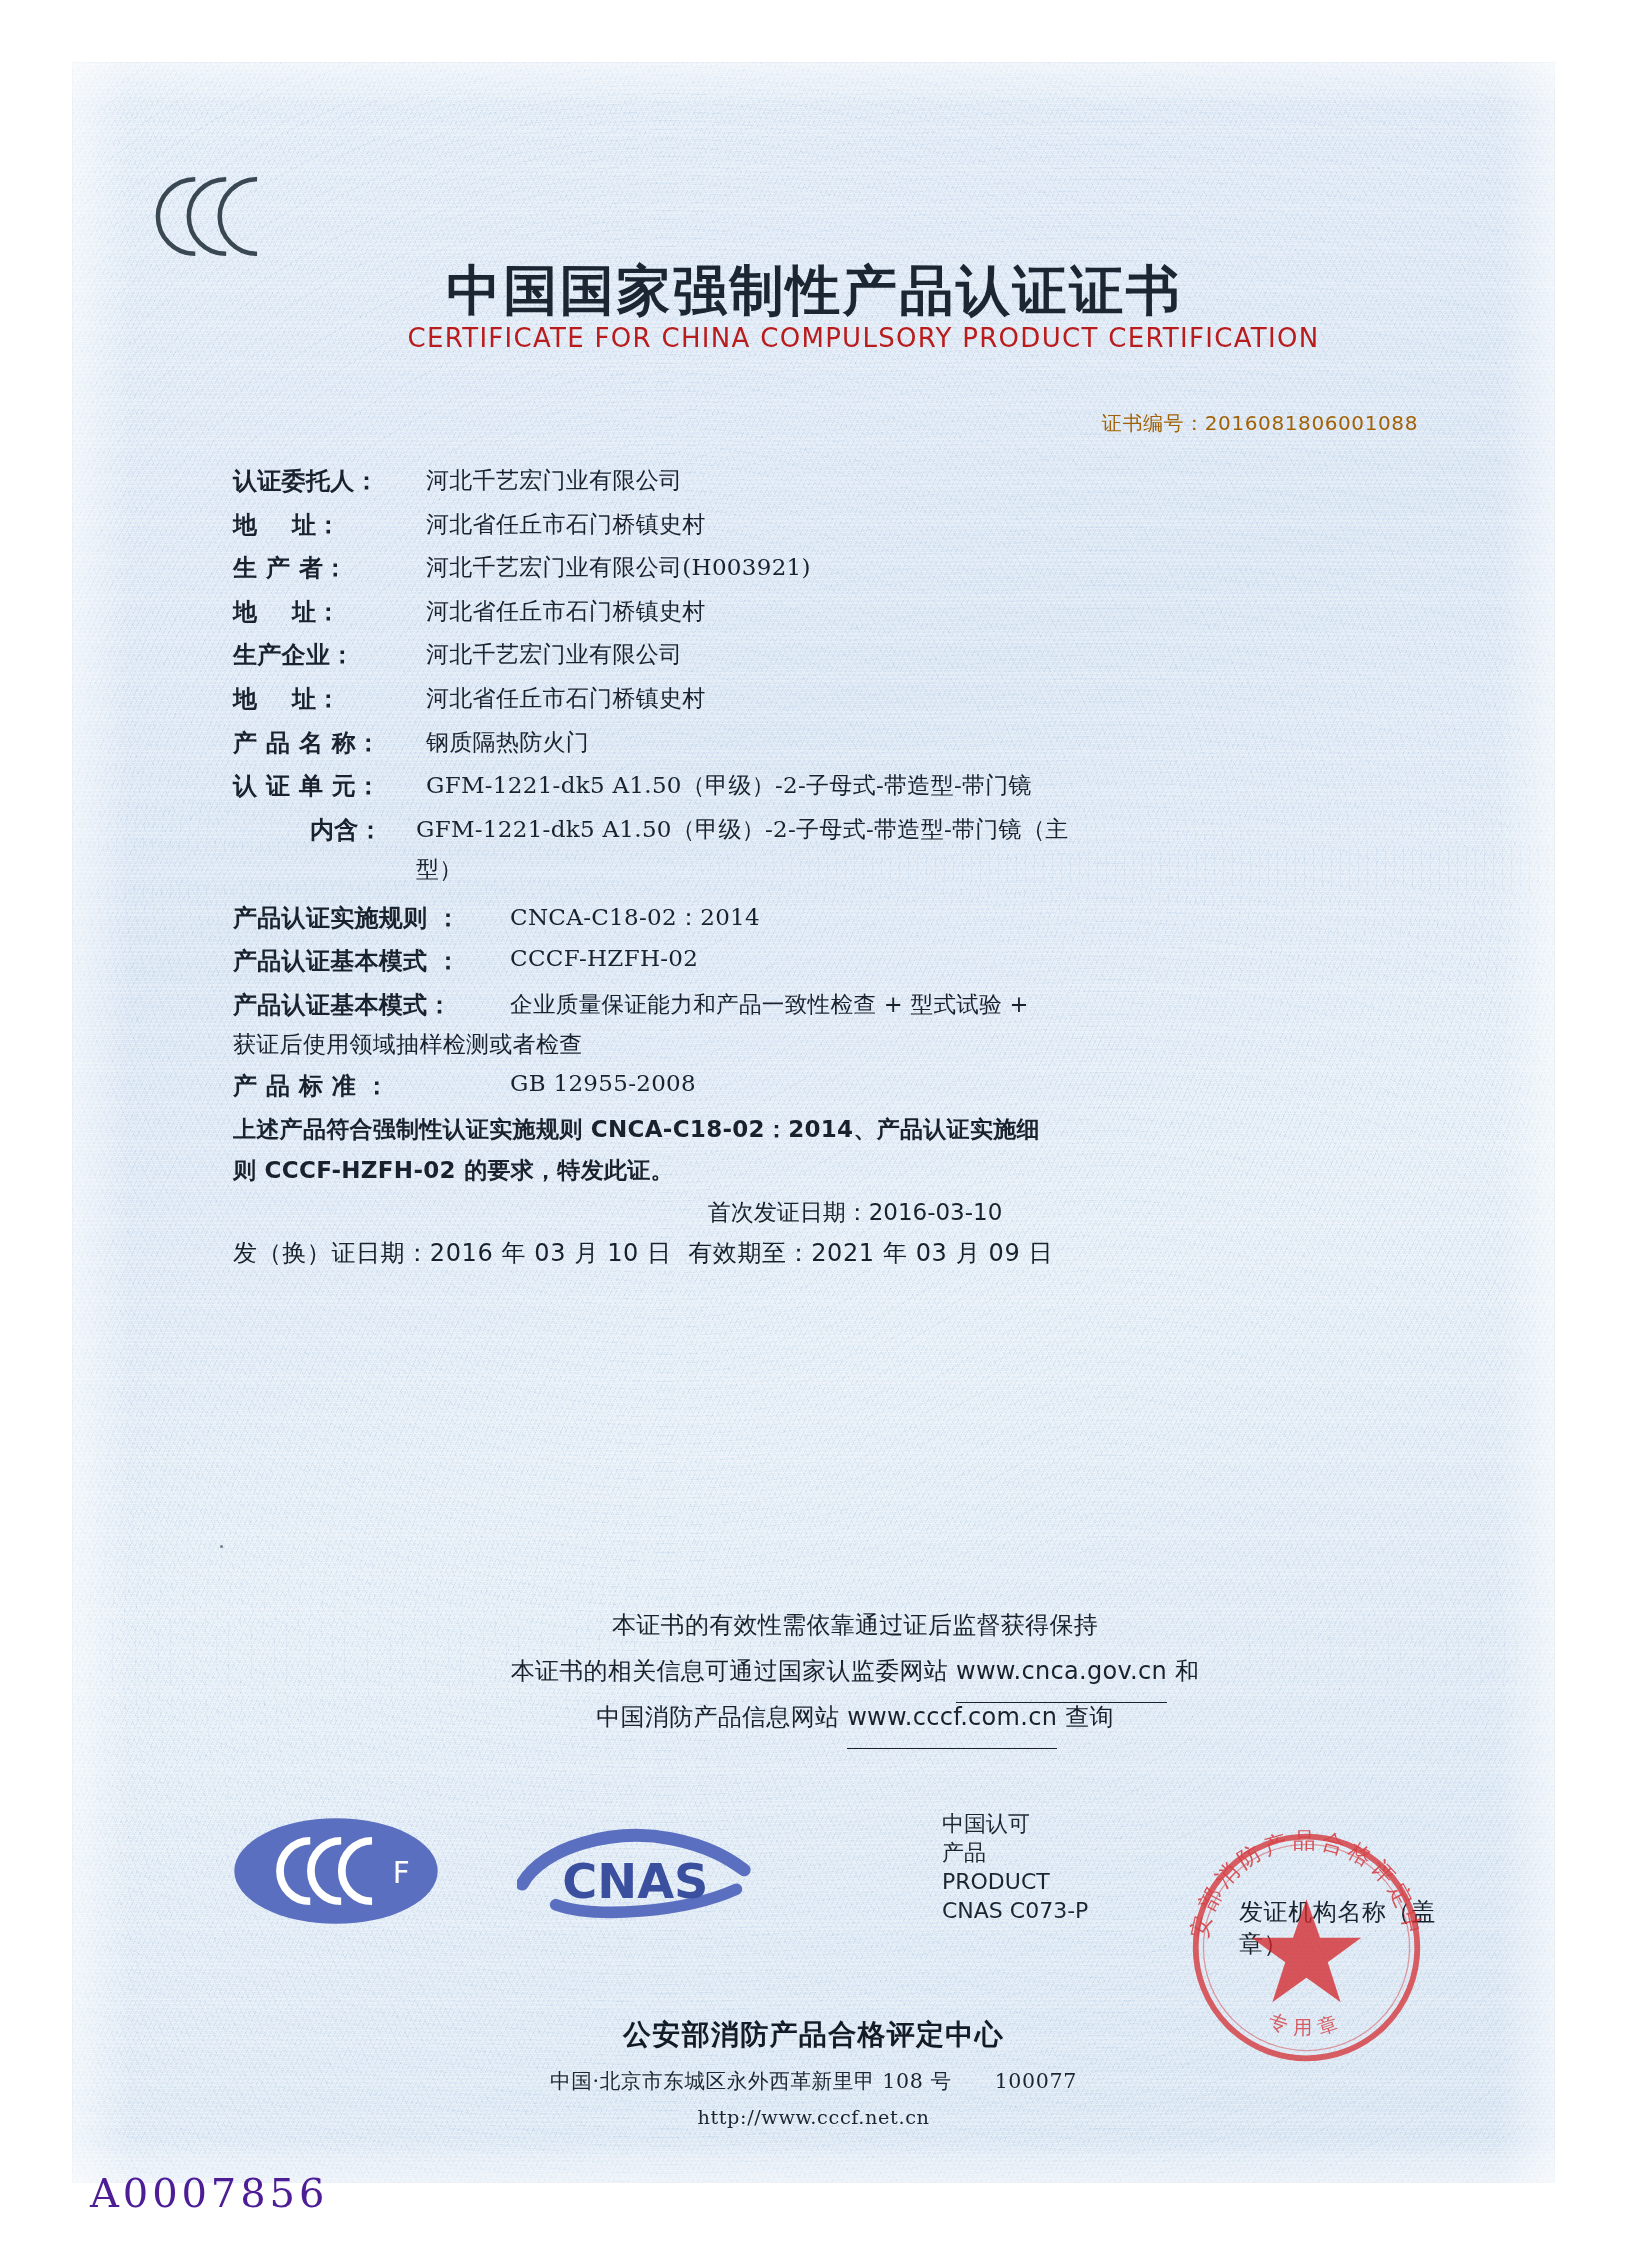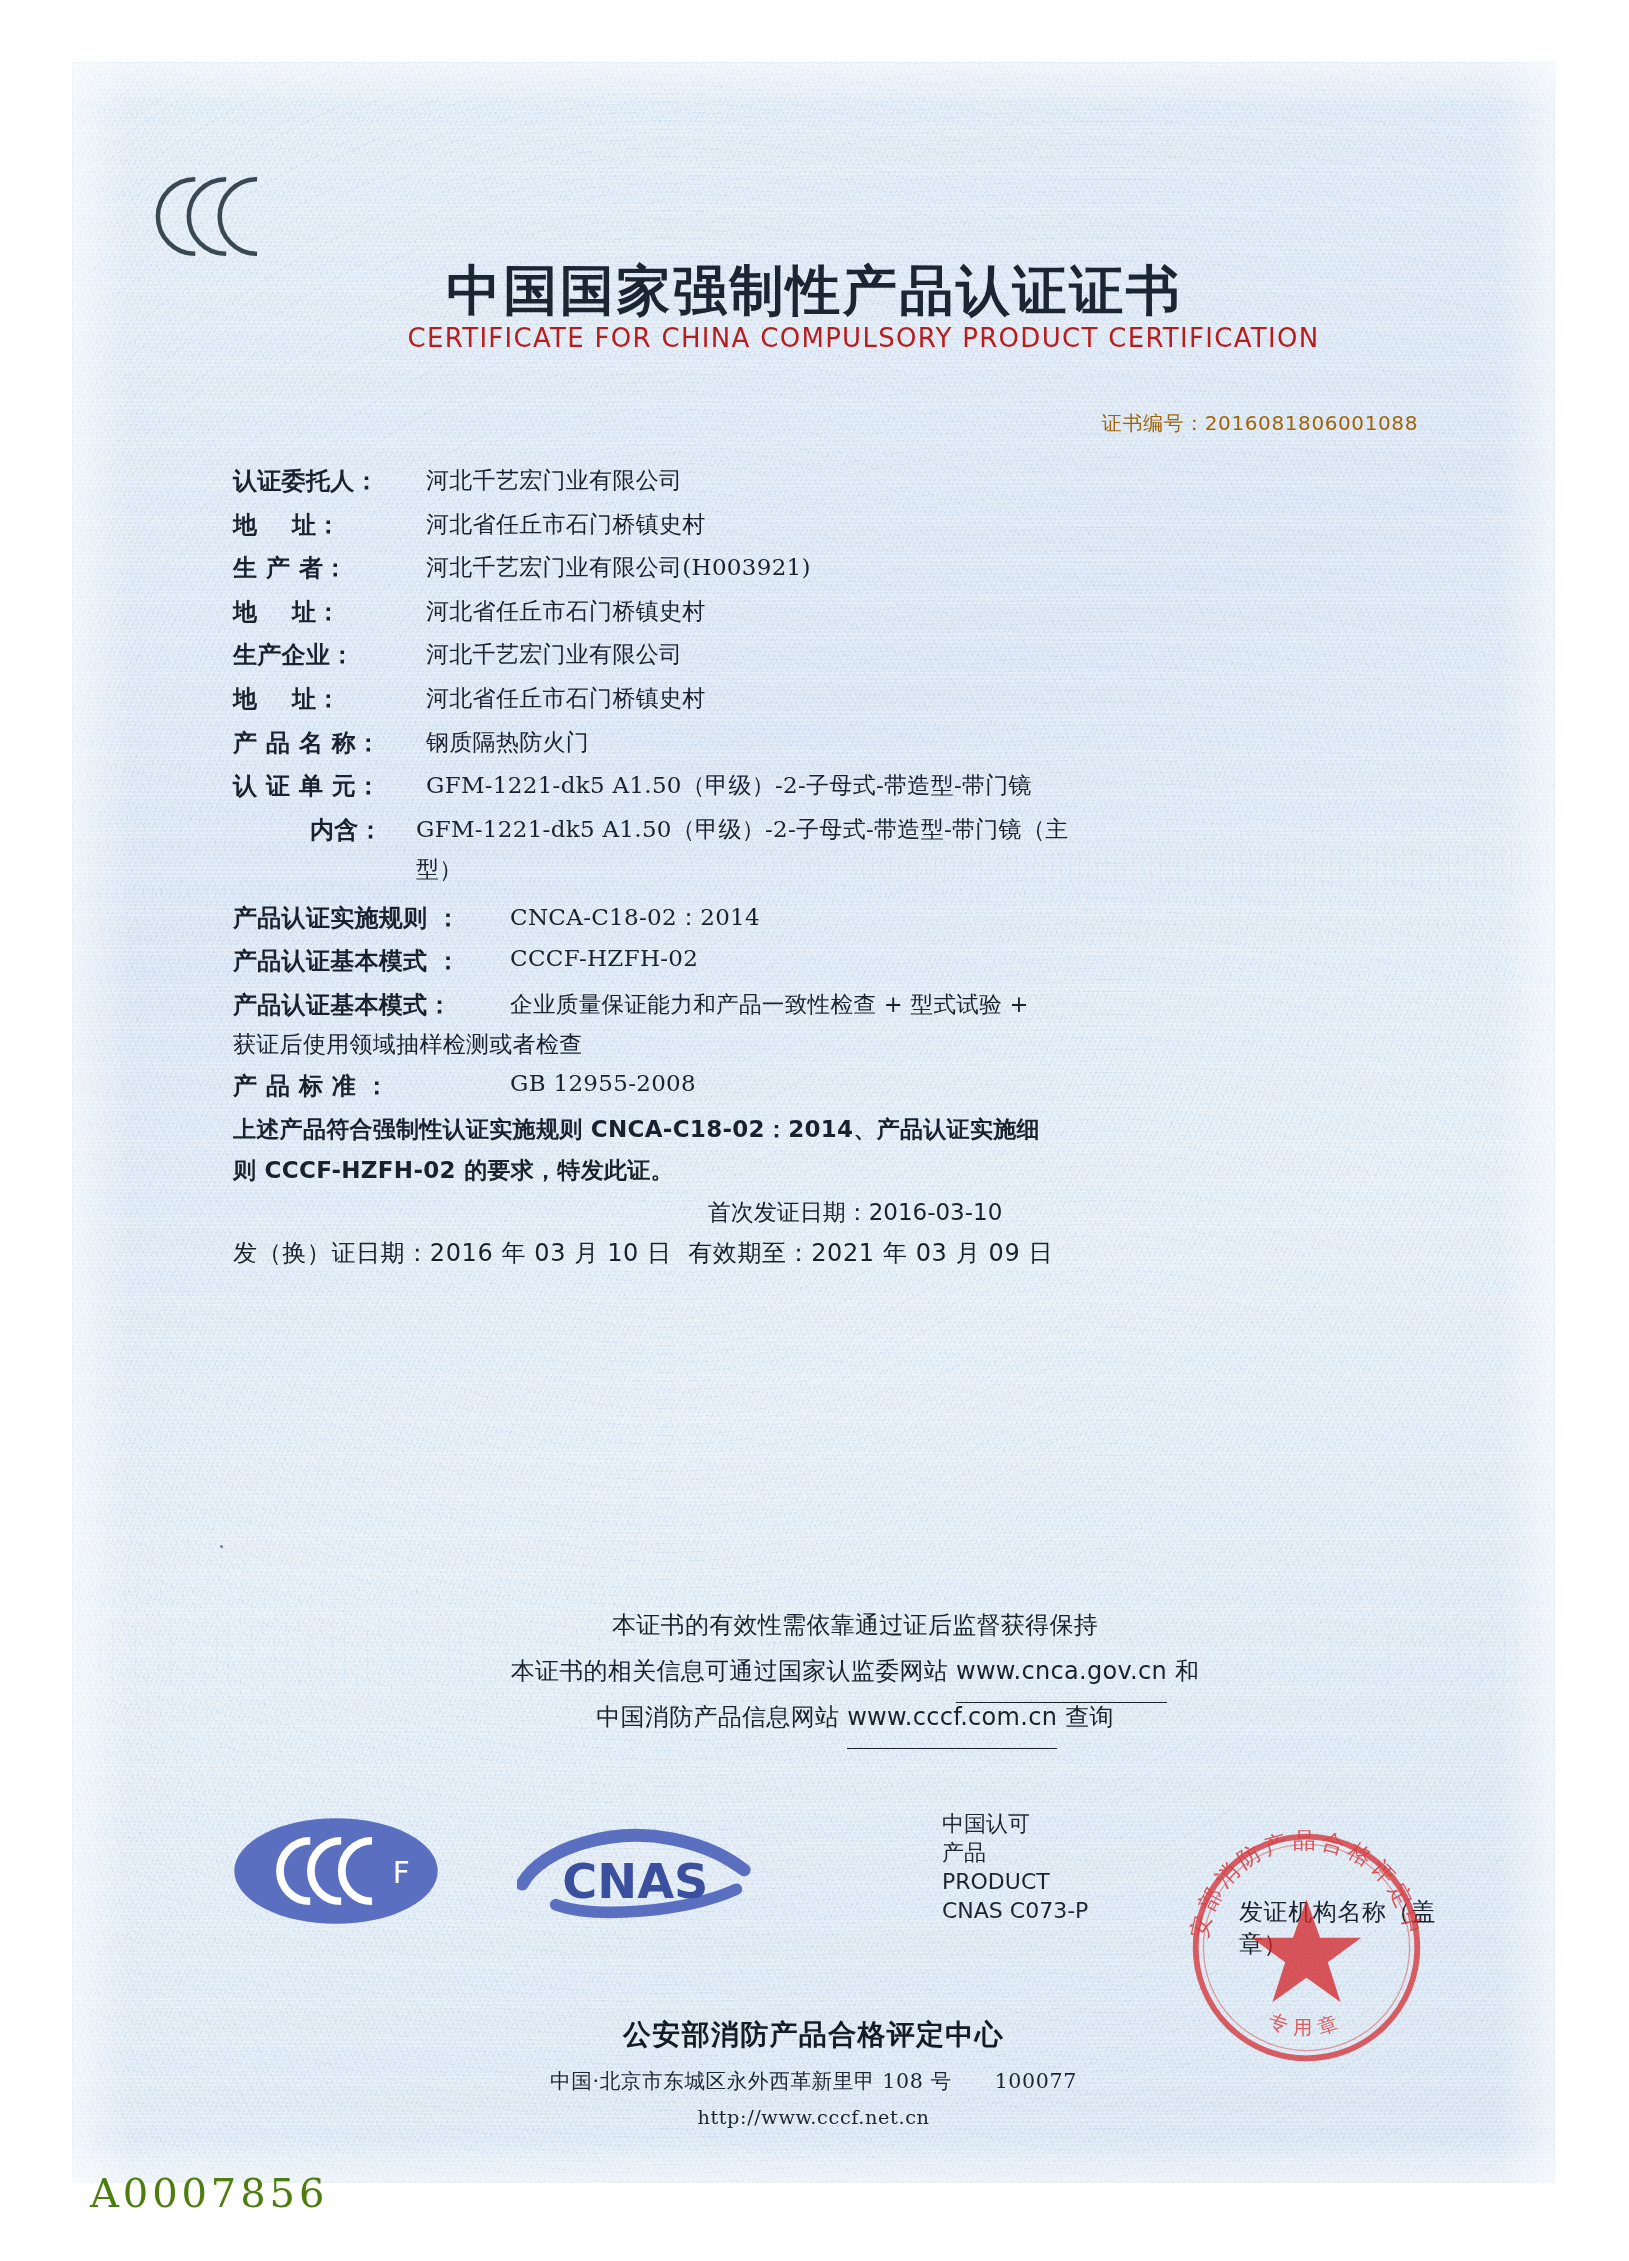--- a/index.html
+++ b/index.html
@@ -110,21 +110,21 @@
     position:absolute;left:0;top:2005px;width:1483px;text-align:center;
     font-size:20.6px;letter-spacing:0.6px;color:#1b2530;
     font-family:"DejaVu Serif","Liberation Serif",serif;
   }
   .site{
     position:absolute;left:0;top:2044px;width:1483px;text-align:center;
     font-size:19.3px;letter-spacing:0.6px;color:#1b2530;
     font-family:"DejaVu Serif","Liberation Serif",serif;
   }
   .serial{
-    position:absolute;left:90px;top:2170px;font-size:40px;color:#4d7c0f;
+    position:absolute;left:90px;top:2170px;font-size:40px;color:#4c1d95;
     letter-spacing:3.9px;font-family:"DejaVu Serif","Liberation Serif",serif;
   }
   .dot{position:absolute;left:148px;top:1483px;width:3.2px;height:3.2px;background:#6d7d8c;border-radius:50%;}
 </style>
 </head>
 <body>
 
 <div class="paper">
   <div class="edge-fade"></div>
 </div>

